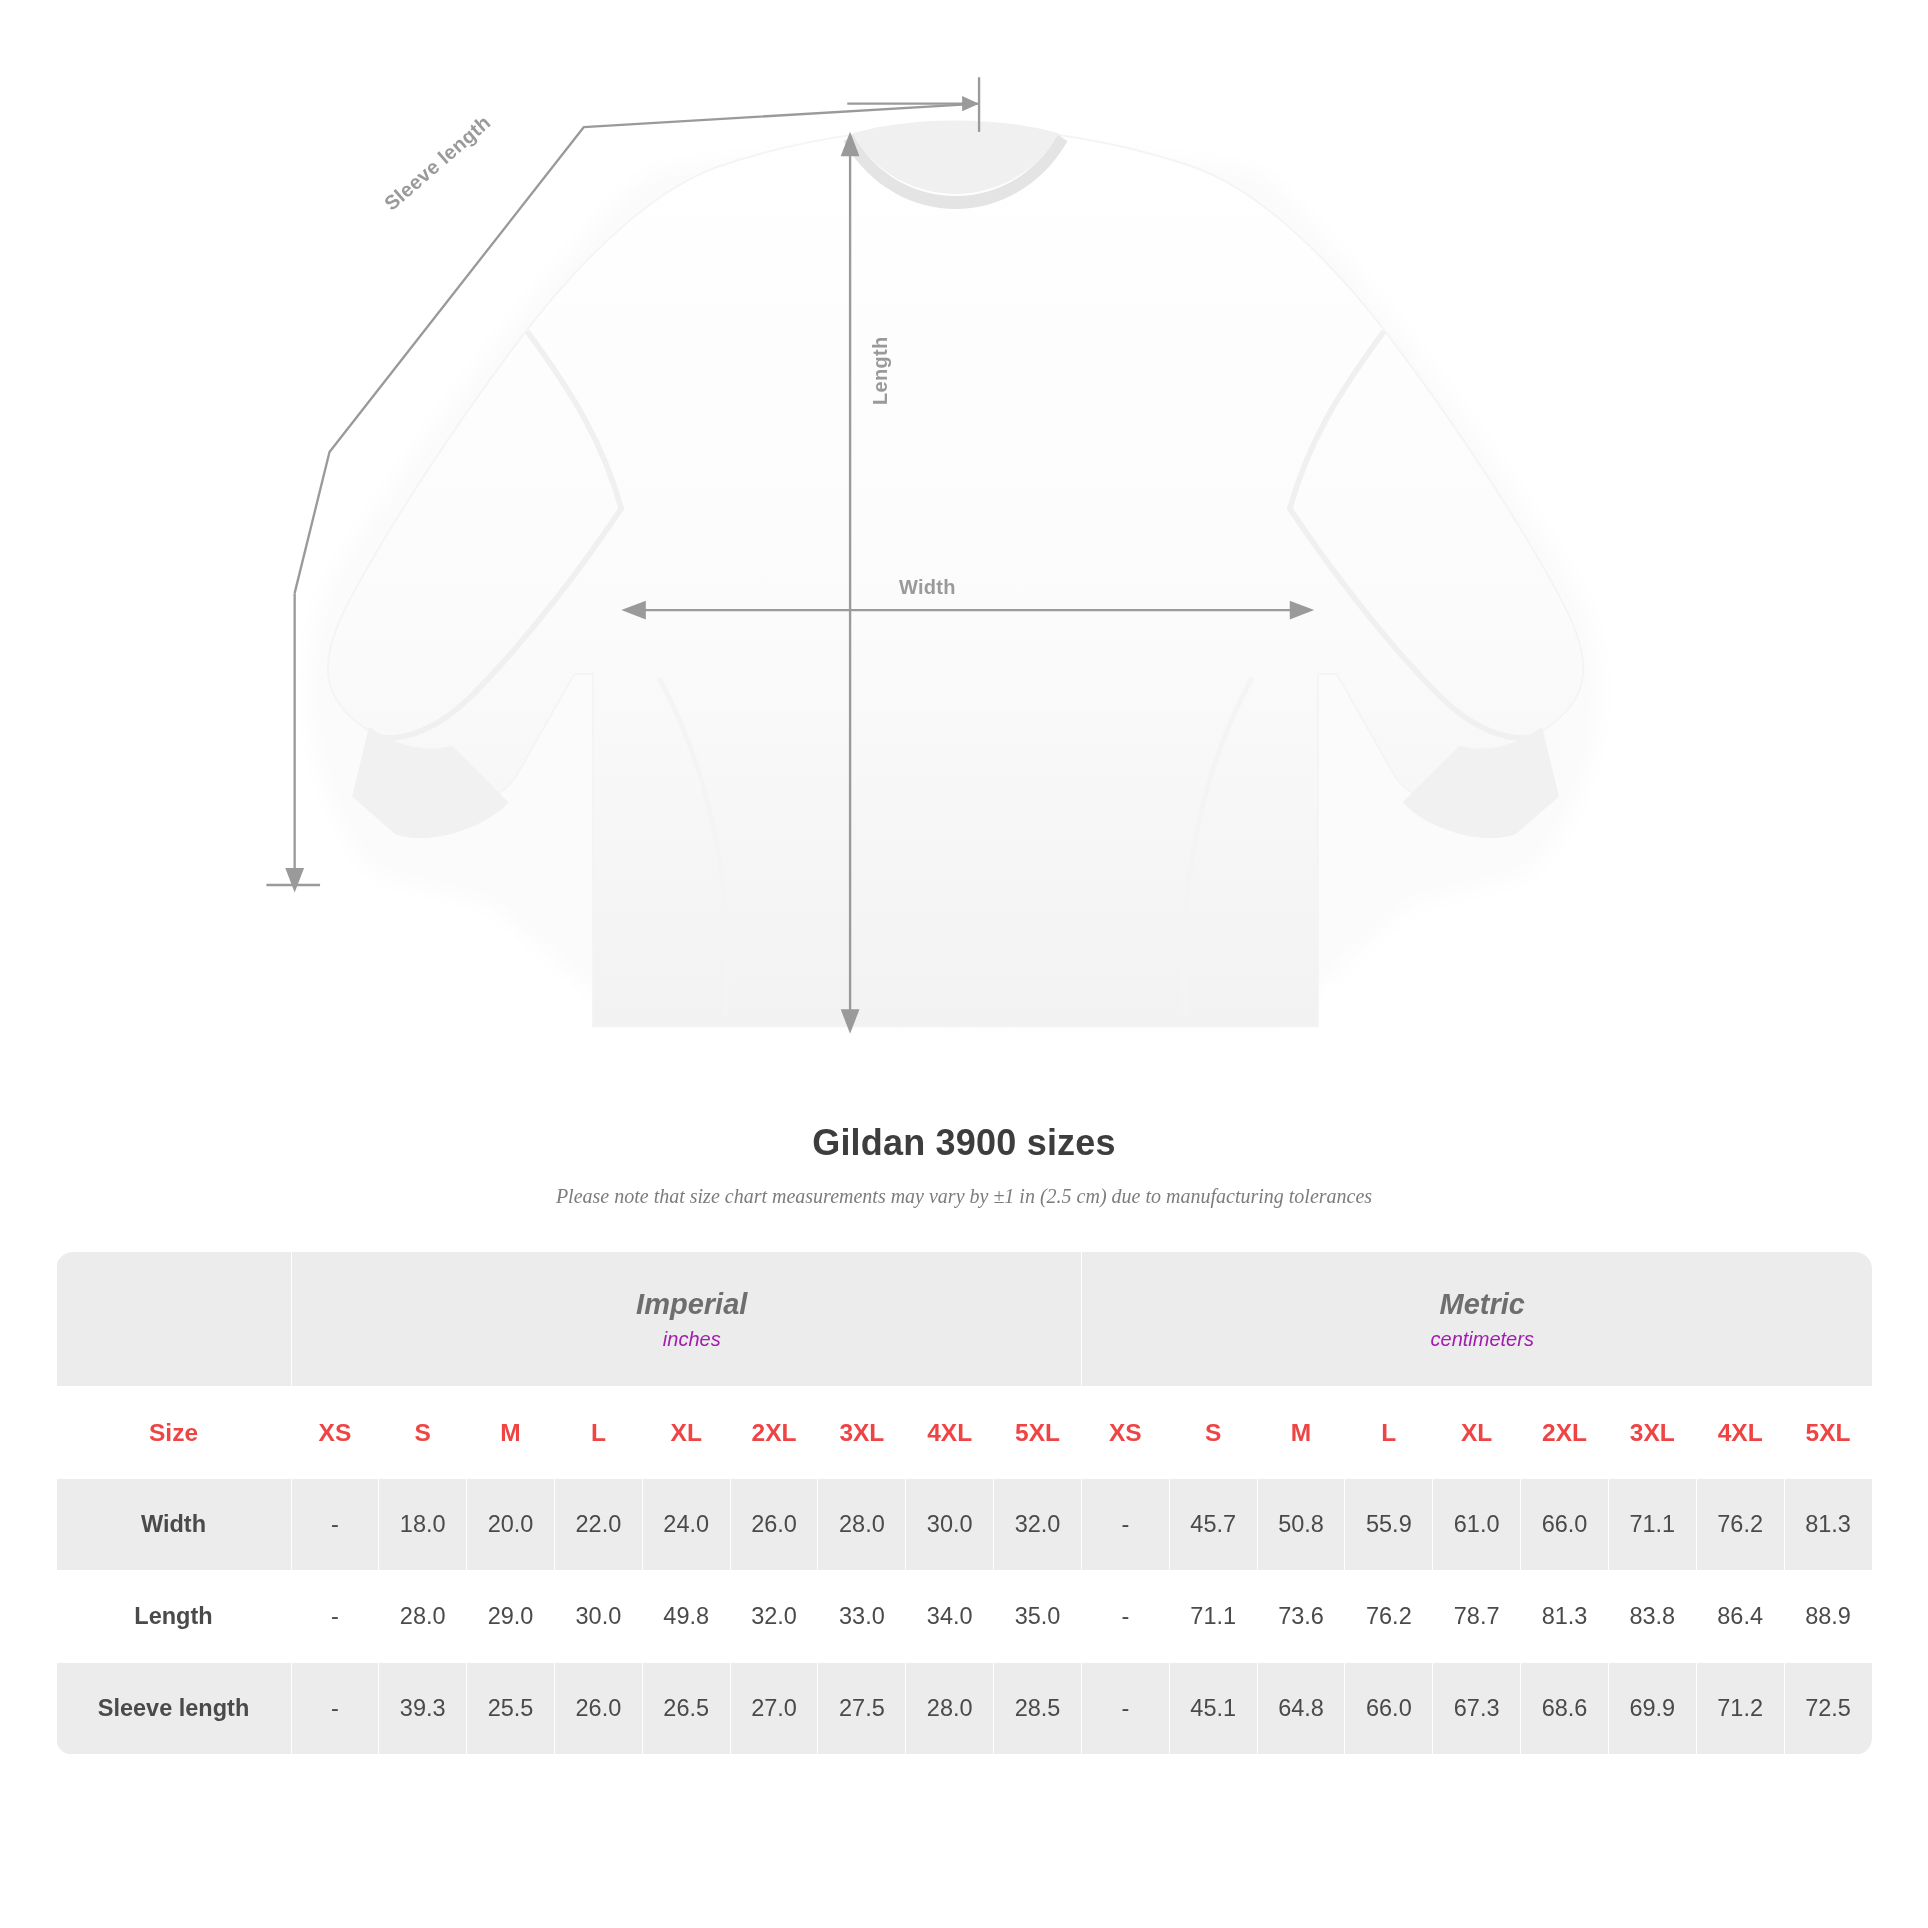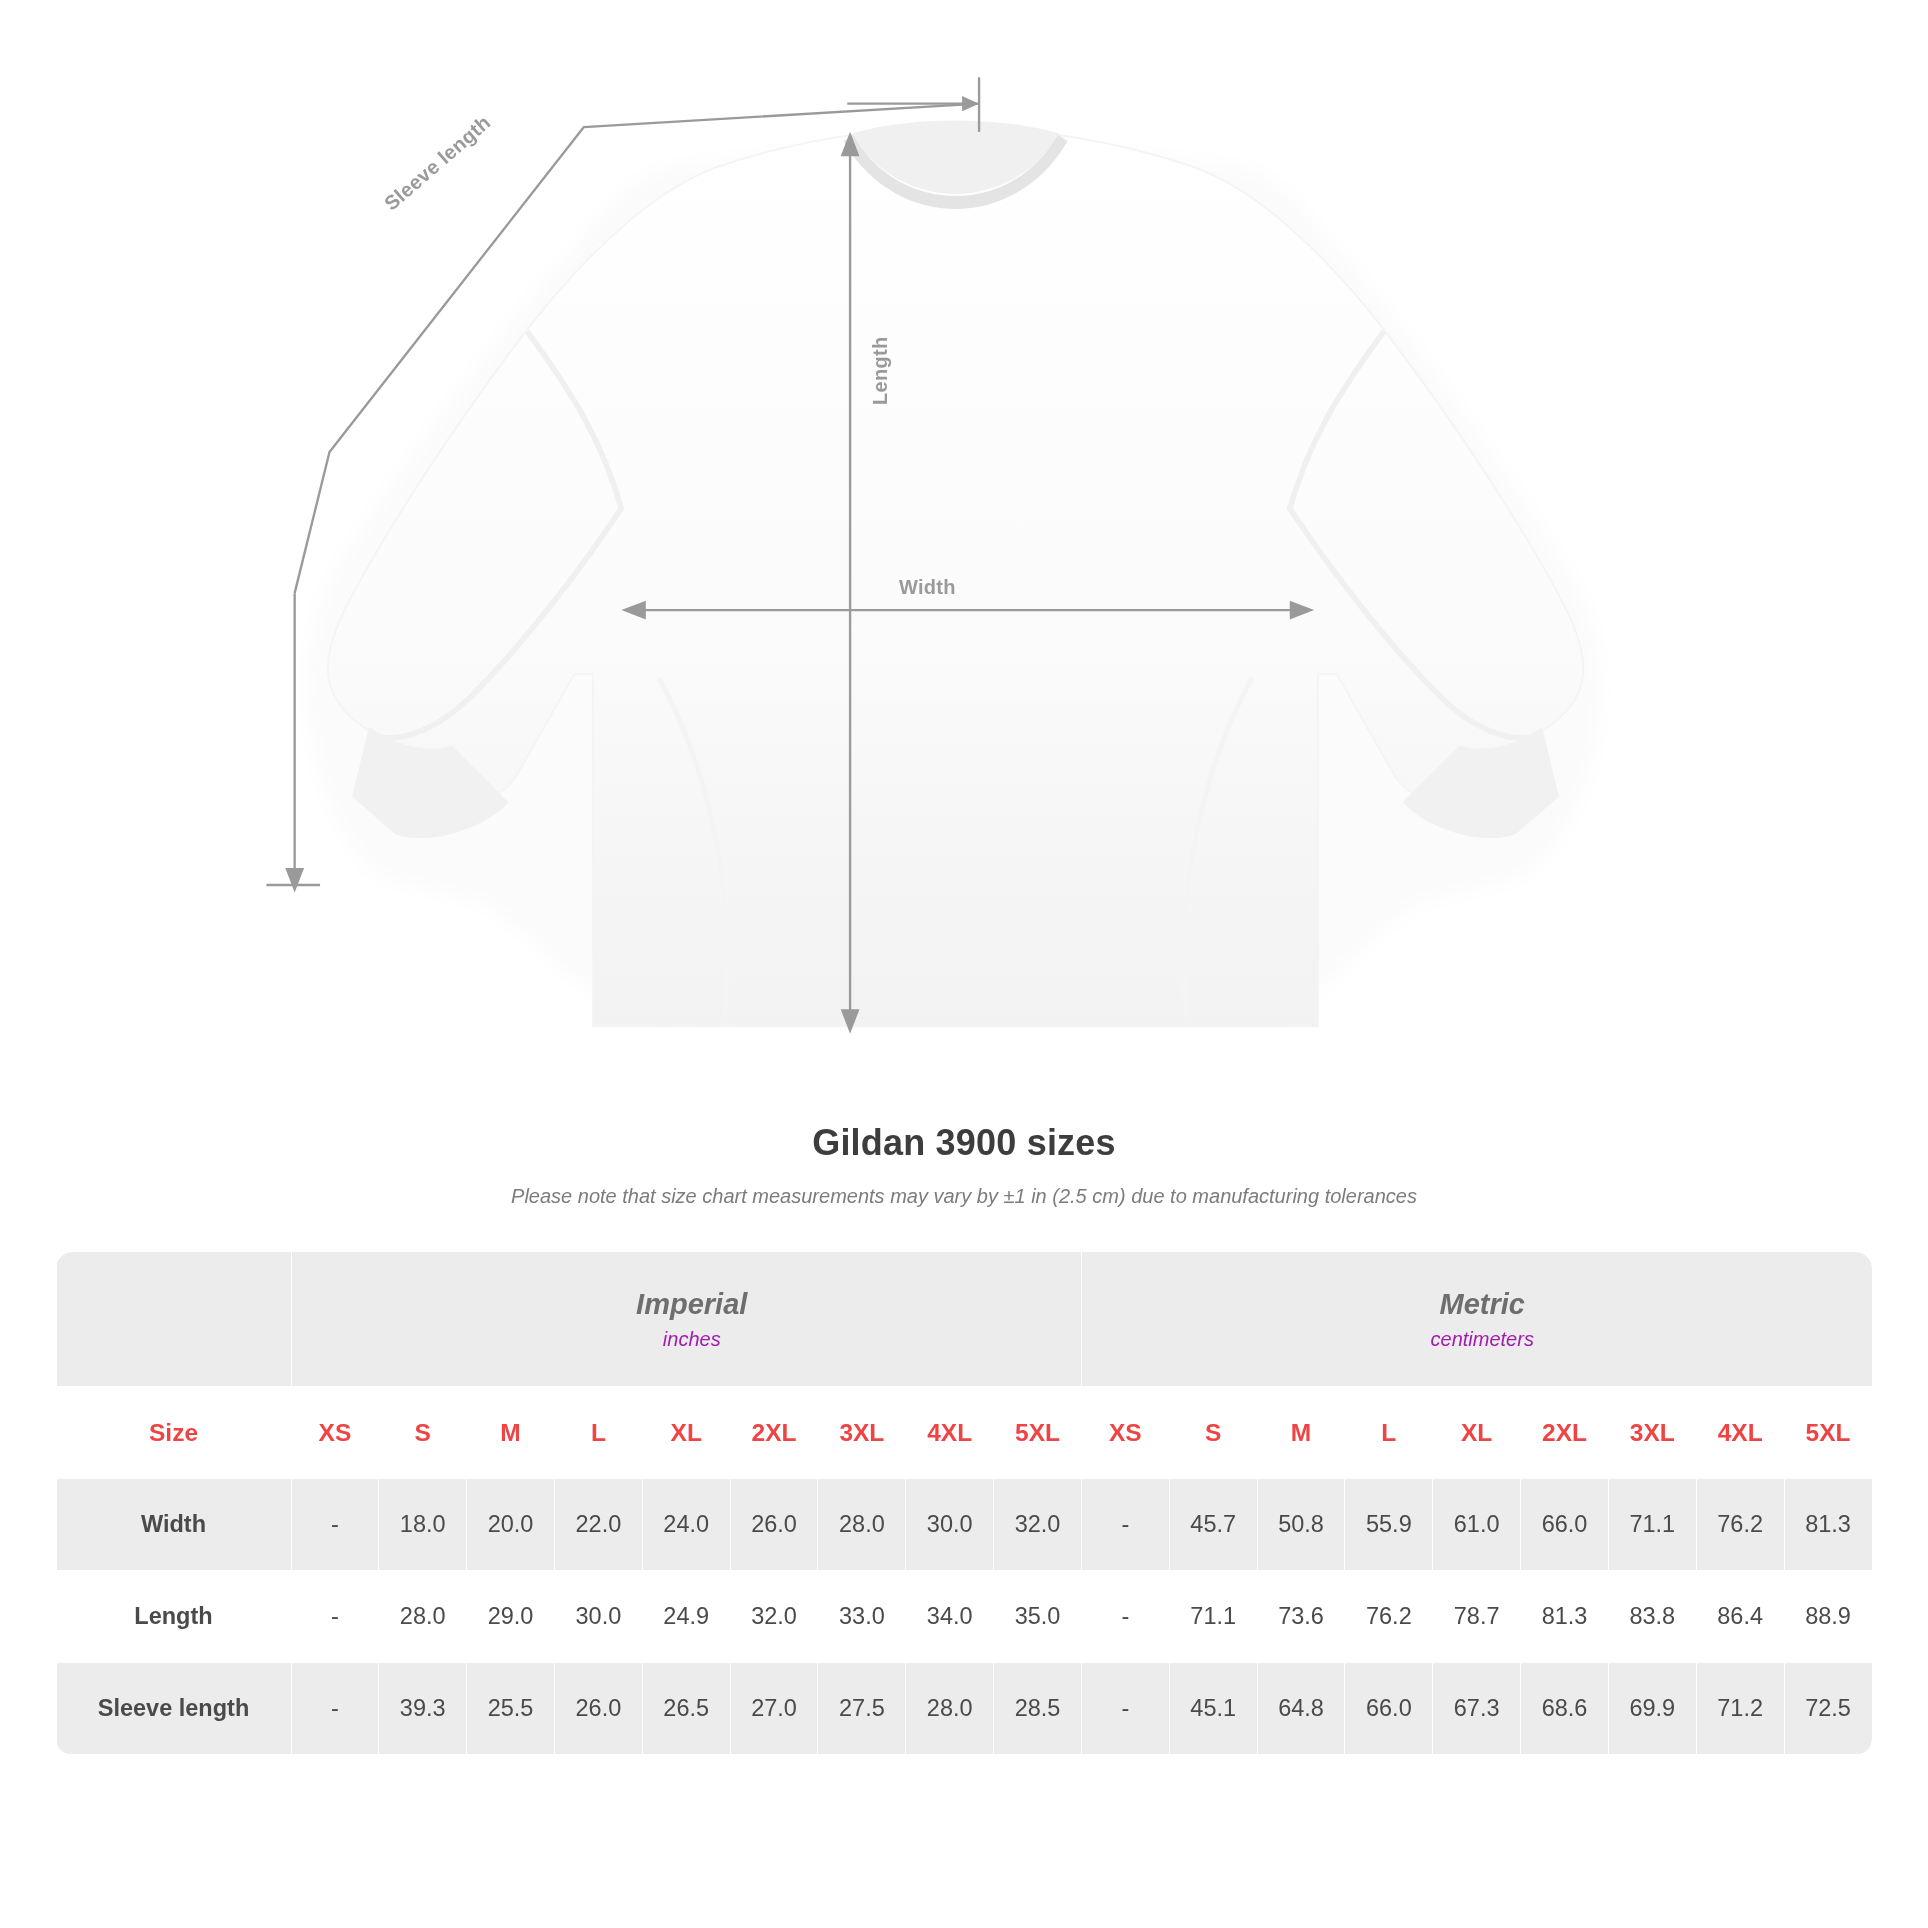--- a/index.html
+++ b/index.html
@@ -66,20 +66,21 @@
     font-weight: bold;
     color: #3d3d3d;
     margin: 0;
     letter-spacing: 0.2px;
   }
   .chart-subtitle {
     font-size: 20px;
     font-style: italic;
     color: #7c7c7c;
     margin-top: 21px;
+    font-family: Liberation Serif, serif;
   }
 
   
   .table-wrap {
     margin: 43px auto 0 auto;
     width: 1817px;
   }
   table.size-table {
     border-collapse: collapse;
     width: 100%;
@@ -322,21 +323,21 @@
           <td>76.2</td>
           <td>81.3</td>
         </tr>
 
         <tr class="data-row plain">
           <th class="row-label">Length</th>
           <td>-</td>
           <td>28.0</td>
           <td>29.0</td>
           <td>30.0</td>
-          <td>24.9</td>
+          <td>49.8</td>
           <td>32.0</td>
           <td>33.0</td>
           <td>34.0</td>
           <td>35.0</td>
           <td>-</td>
           <td>71.1</td>
           <td>73.6</td>
           <td>76.2</td>
           <td>78.7</td>
           <td>81.3</td>

